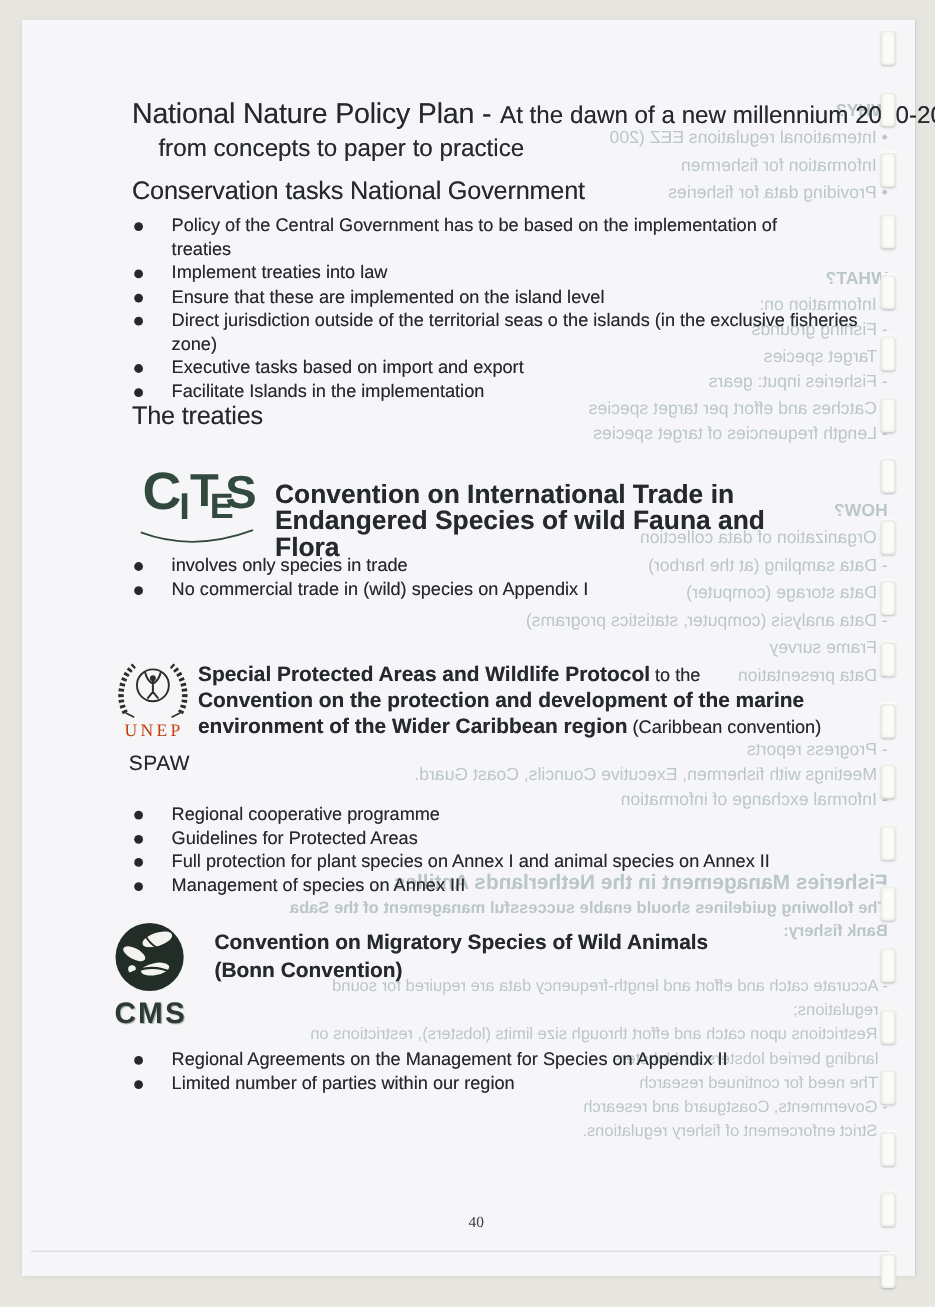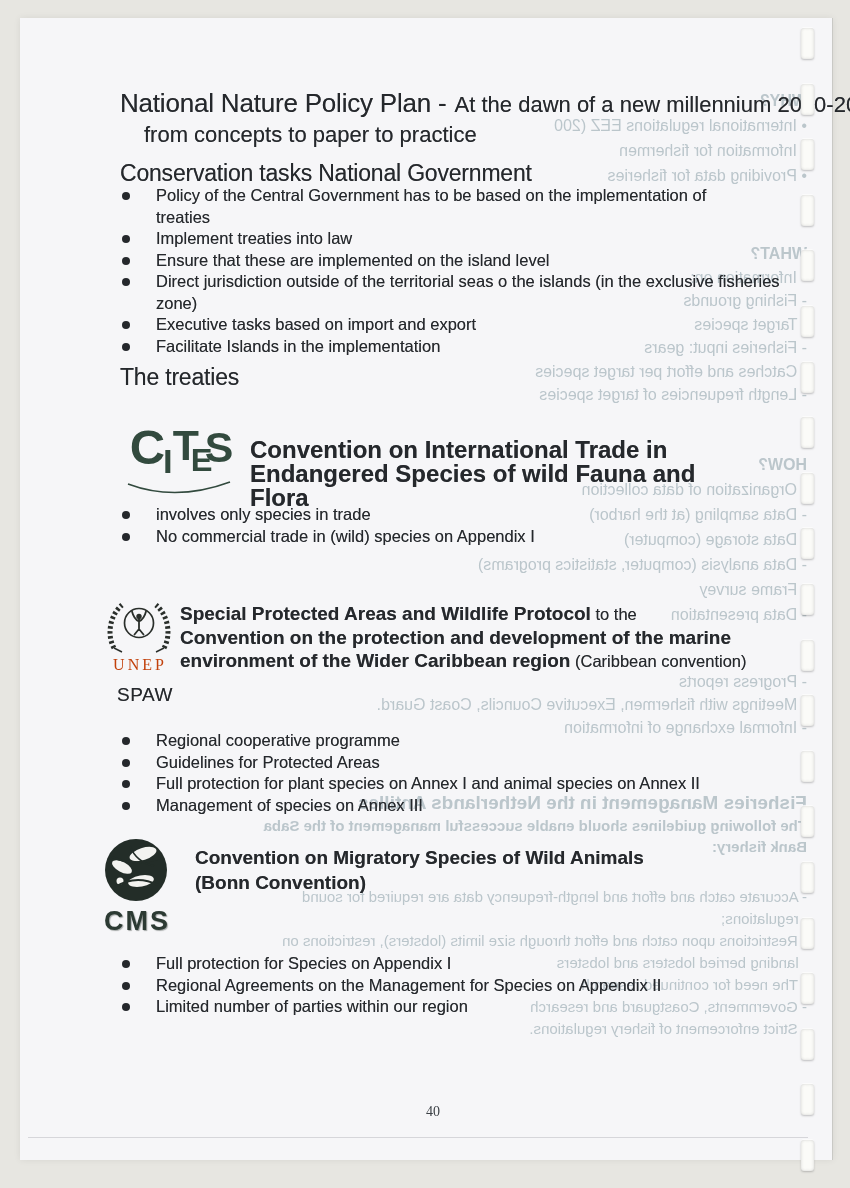--- a/index.html
+++ b/index.html
@@ -26,21 +26,21 @@
   .t-main{font-size:26px;letter-spacing:-.2px;}
   .t-suffix{font-size:22px;margin-left:8px;}
   .t-sub{font-size:22px;margin-left:24px;margin-top:3px;}
   .h2{position:absolute;left:100px;font-size:23px;letter-spacing:-.2px;}
   .h2-conservation{top:142px;}
   .h2-treaties{top:346px;}
   .blist{position:absolute;left:100px;width:680px;}
   .li{display:flex;align-items:flex-start;}
   .dot{flex:0 0 8px;height:8px;border-radius:50%;background:var(--text);margin:7px 26px 0 2px;}
   .li-text{font-size:16.5px;line-height:21.5px;max-width:650px;}
-  .list-conservation{top:167px;}
+  .list-conservation{top:177px;}
   .list-conservation .li:nth-child(1) .li-text{max-width:600px;}
   .list-conservation .li:nth-child(4) .li-text{max-width:662px;}
   .list-cites{top:486px;}
   .list-spaw{top:712px;}
   .list-cms{top:935px;}
   
   .cites-row{position:absolute;left:112px;top:408px;}
   .cites-logo{position:absolute;left:0;top:0;width:100px;height:72px;}
   .cites-letters .ch{position:absolute;font-weight:800;color:var(--logo-green);transform:scaleX(1.02);}
   .cites-letters .ch0{left:-2px;top:-6px;font-size:48px;}
@@ -262,24 +262,20 @@
       </svg>
       <div class="cms-label">CMS</div>
     </div>
 
     <div class="cms-heading soft">
       <span>Convention on Migratory Species of Wild Animals</span><br>
       <span>(Bonn Convention)</span>
     </div>
 
     <div class="blist list-cms">
-        <div class="li">
-        <span class="dot"></span>
-        <span class="li-text soft">Full protection for Species on Appendix I</span>
-      </div>
         <div class="li">
         <span class="dot"></span>
         <span class="li-text soft">Regional Agreements on the Management for Species on Appendix II</span>
       </div>
         <div class="li">
         <span class="dot"></span>
         <span class="li-text soft">Limited number of parties within our region</span>
       </div>
       </div>
 

